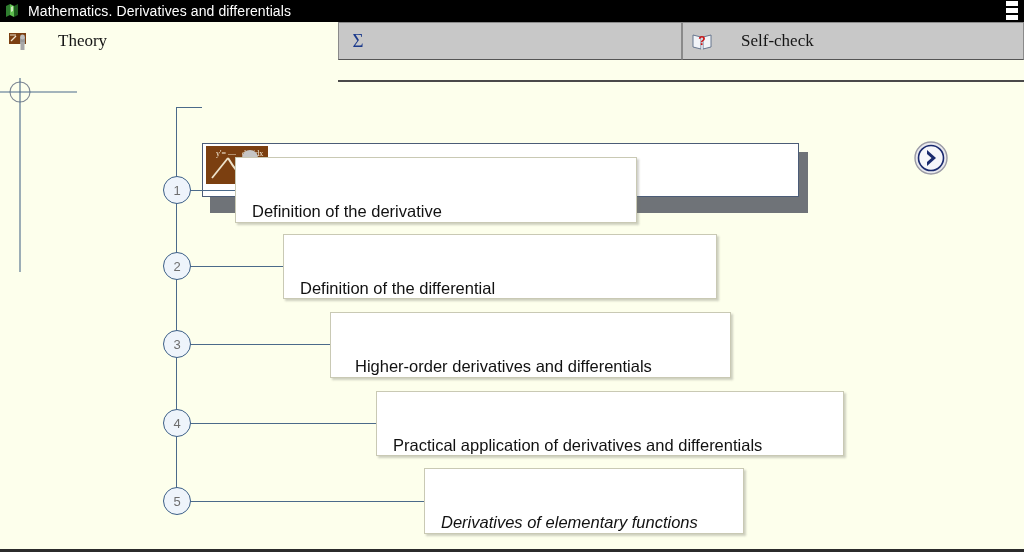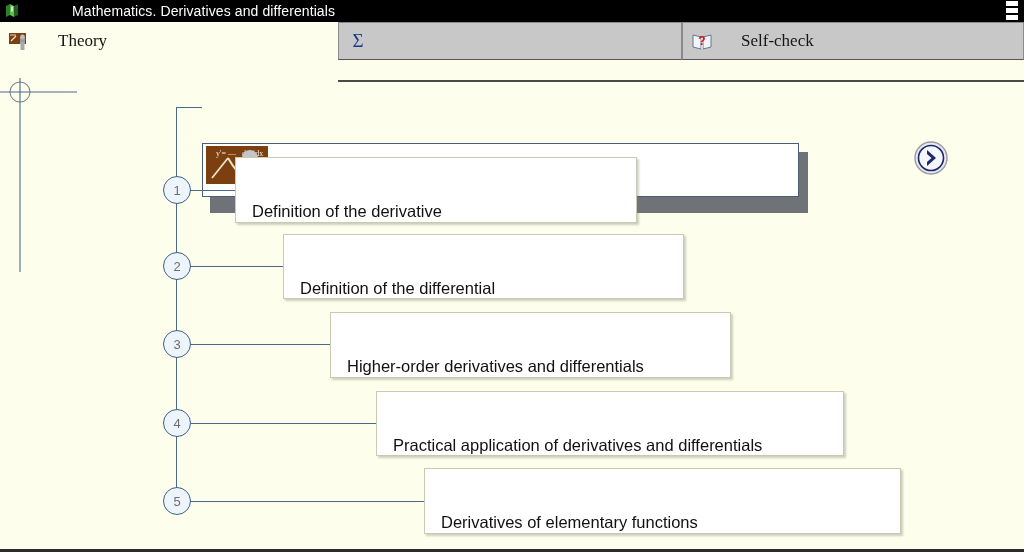--- a/index.html
+++ b/index.html
@@ -18,21 +18,20 @@
   }
 
   
   .titlebar {
     position: absolute;
     left: 0; top: 0;
     width: 1024px; height: 22px;
     background: #000000;
     display: flex;
     align-items: center;
-    gap: 44px;
   }
   .title-icon {
     width: 16px; height: 16px;
     margin-left: 5px; margin-right: 7px;
     flex: 0 0 auto;
     position: relative;
   }
   .title-text {
     color: #ffffff;
     font-size: 14px;
@@ -302,44 +301,44 @@
       <span>1</span>
     </div>
     <div class="node-box" style="left:235px; top:95px; width:402px; height:66px;">
       <span class="node-box-label">Definition of the derivative</span>
     </div>
 
     <div class="node-connector" style="left:190px; top:204px; width:94px;"></div>
     <div class="node-circle" style="left:163px; top:190px;">
       <span>2</span>
     </div>
-    <div class="node-box" style="left:283px; top:172px; width:401px; height:65px;">
+    <div class="node-box" style="left:283px; top:172px; width:434px; height:65px;">
       <span class="node-box-label">Definition of the differential</span>
     </div>
 
     <div class="node-connector" style="left:190px; top:282px; width:142px;"></div>
     <div class="node-circle" style="left:163px; top:268px;">
       <span>3</span>
     </div>
-    <div class="node-box" style="left:330px; top:250px; width:401px; height:66px;">
+    <div class="node-box" style="left:330px; top:250px; width:401px; height:66px;padding-left:8px;">
       <span class="node-box-label">Higher-order derivatives and differentials</span>
     </div>
 
     <div class="node-connector" style="left:190px; top:361px; width:188px;"></div>
     <div class="node-circle" style="left:163px; top:347px;">
       <span>4</span>
     </div>
     <div class="node-box" style="left:376px; top:329px; width:468px; height:65px;">
       <span class="node-box-label">Practical application of derivatives and differentials</span>
     </div>
 
     <div class="node-connector" style="left:190px; top:439px; width:235px;"></div>
     <div class="node-circle" style="left:163px; top:425px;">
       <span>5</span>
     </div>
-    <div class="node-box" style="left:424px; top:406px; width:477px; height:66px;">
+    <div class="node-box" style="left:424px; top:406px; width:320px; height:66px;font-style:italic;">
       <span class="node-box-label">Derivatives of elementary functions</span>
     </div>
 
   </div>
 
   <div class="bottom-edge"></div>
 </div>
 
 </body></html>

